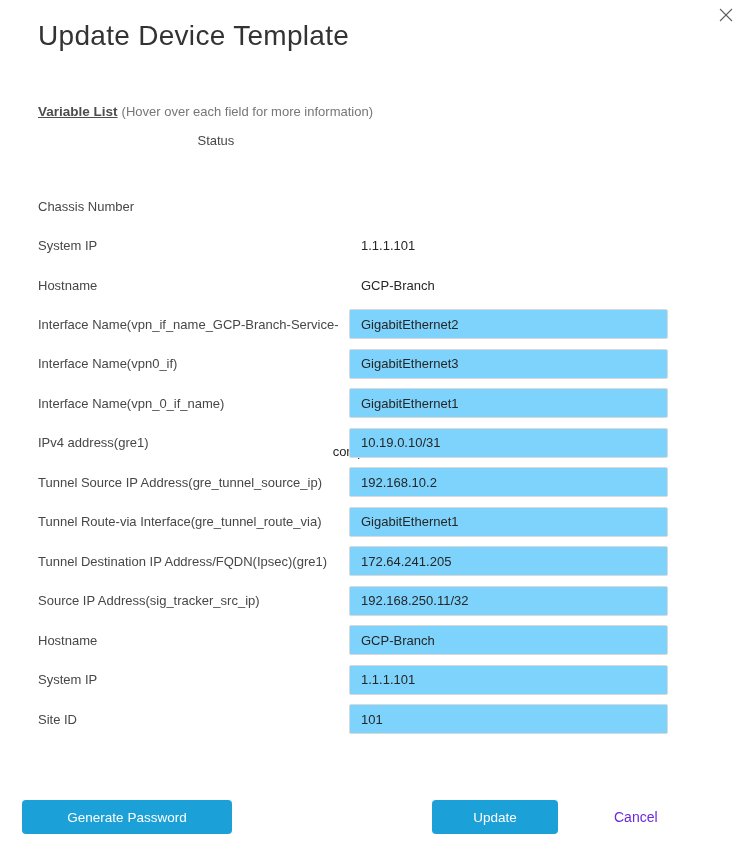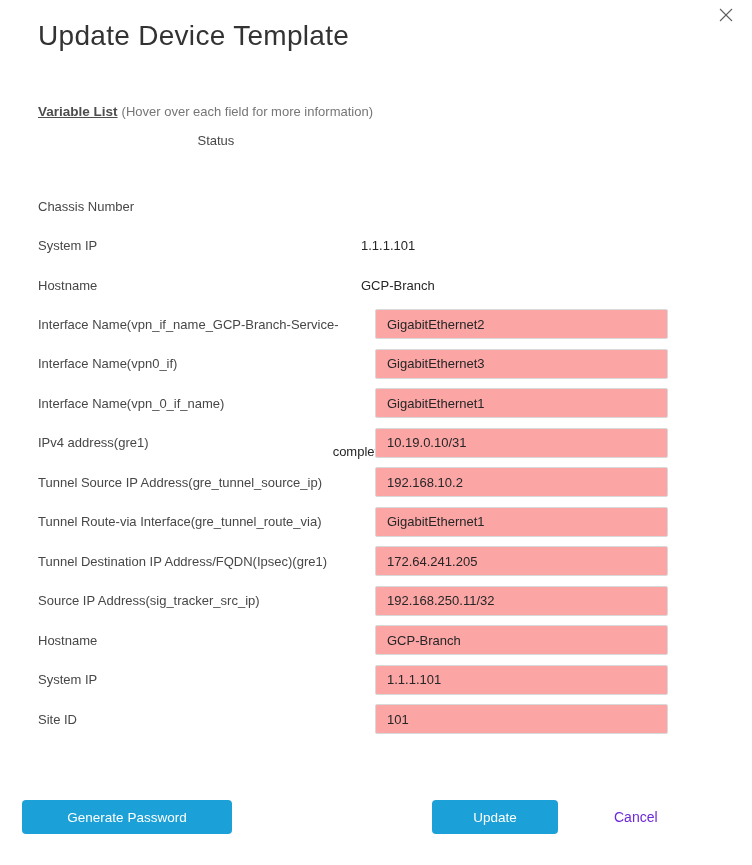--- a/index.html
+++ b/index.html
@@ -78,31 +78,31 @@
     font-size: 13px;
     color: #262626;
     white-space: nowrap;
   }
   .row-input-wrap { flex: 1; }
   .text-input {
     width: 100%;
     height: 30px;
     border: 1px solid #d9d9d9;
     border-radius: 2px;
-    background: #fca5a5;
+    background: #7dd3fc;
     padding: 0 11px;
     font-family: "Liberation Sans", sans-serif;
     font-size: 13px;
     color: #262626;
     outline: none;
   }
   .mb28 { margin-bottom: 28px; flex-direction: column; }
   .mb9  { margin-bottom: 9px; }
   .mb10 { margin-bottom: 10px; }
-  .mbrow { margin-bottom: 9.5px; gap: 26px; }
+  .mbrow { margin-bottom: 9.5px; }
   .btn {
     position: absolute;
     top: 800px;
     height: 34px;
     border: none;
     border-radius: 4px;
     background: #1BA0D7;
     color: #ffffff;
     font-family: "Liberation Sans", sans-serif;
     font-size: 13.5px;

